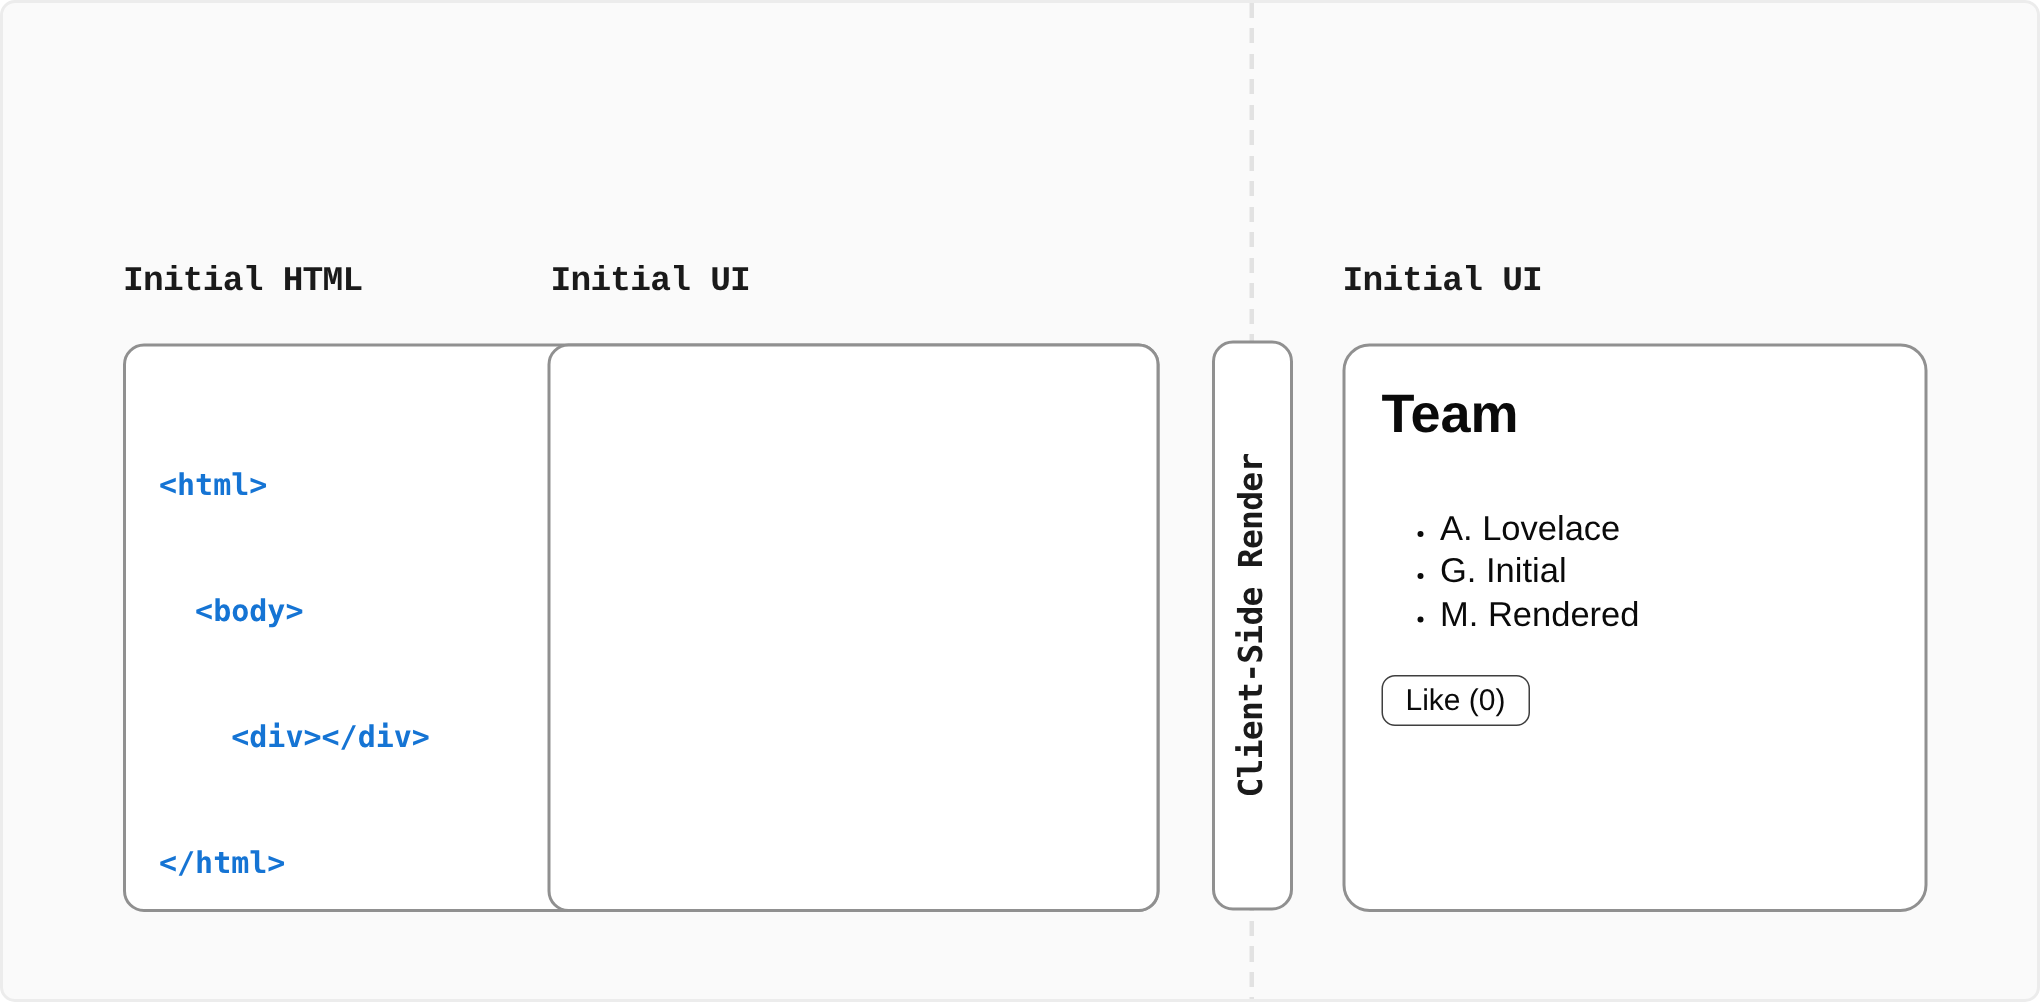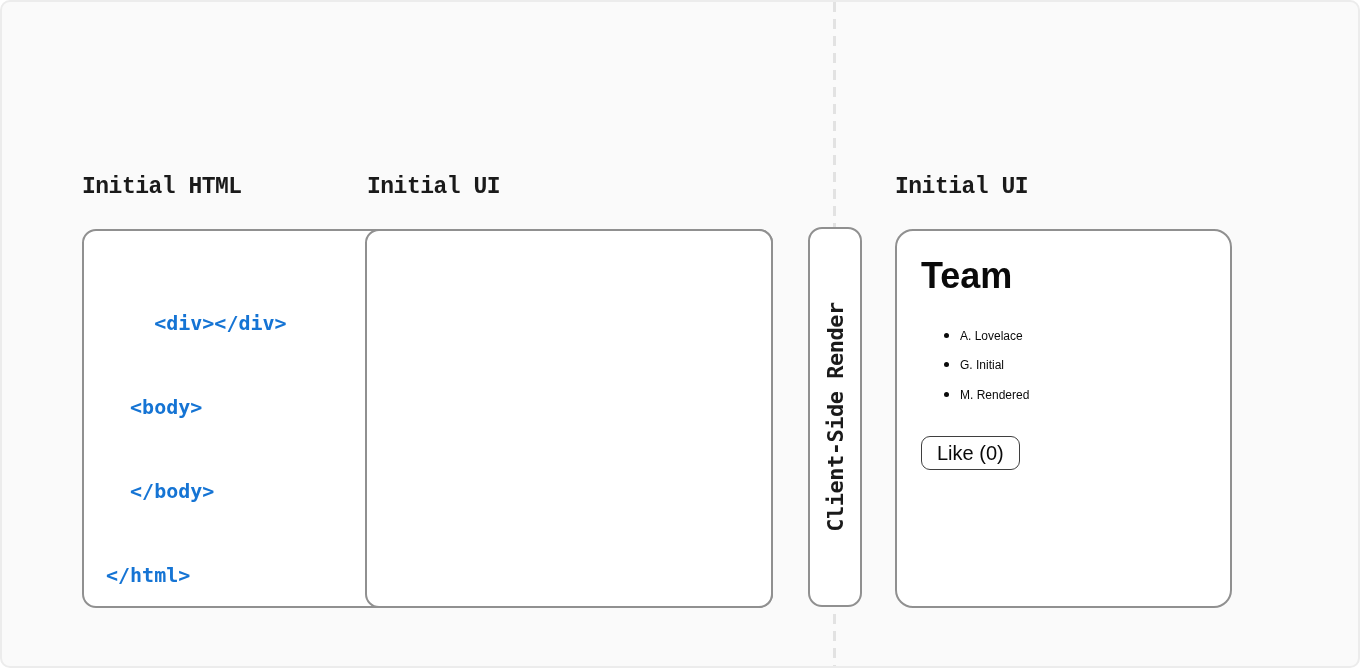--- a/index.html
+++ b/index.html
@@ -71,37 +71,37 @@
   .render-pill-label {
     position: absolute; top: 50%; left: 50%;
     transform: translate(-50%, -50%) rotate(-90deg);
     font-family: "DejaVu Sans Mono", monospace;
     font-weight: 700; font-size: 22px; color: #1a1a1a;
     white-space: nowrap; letter-spacing: -0.5px;
   }
 
   .rendered-card {
     position: absolute; left: 893px; top: 227px;
-    width: 337px; height: 379px;
+    width: 390px; height: 379px;
     background: #ffffff;
     border: 2px solid #909090;
     border-radius: 18px;
     z-index: 4;
     padding: 25px 24px;
     font-family: "Liberation Sans", sans-serif;
   }
   .team-heading {
     font-family: "Liberation Sans", sans-serif;
     font-weight: 700; font-size: 36px; line-height: 1.1;
     color: #0a0a0a; letter-spacing: 0;
   }
   .team-list {
-    margin-top: 25px;
+    margin-top: 42px;
     padding-left: 39px;
-    font-size: 12px; line-height: 28.5px;
+    font-size: 23px; line-height: 28.5px;
     color: #0a0a0a;
     list-style: disc outside;
   }
   .team-list li::marker { font-size: 16px; }
   .like-button {
     margin-top: 27px;
     display: inline-flex; align-items: center; justify-content: center;
     height: 34px; padding: 0 15px;
     background: #ffffff;
     border: 1.5px solid #3f3f3f;
@@ -120,23 +120,23 @@
   <div class="dashed-divider"></div>
 
   <div class="col-label label-initial-html">Initial HTML</div>
   <div class="col-label label-initial-ui">Initial UI</div>
   <div class="col-label label-rendered-ui">Initial UI</div>
 
   <div class="panel panel-initial-html"></div>
   <div class="panel panel-initial-ui"></div>
 
   <div class="code-block">
+    <div>&lt;html&gt;</div>
+    <div>  &lt;body&gt;</div>
     <div>    &lt;div&gt;&lt;/div&gt;</div>
-    <div>  &lt;body&gt;</div>
-    <div>  &lt;/body&gt;</div>
     <div>&lt;/html&gt;</div>
   </div>
 
   <div class="render-pill">
     <div class="render-pill-label">Client-Side Render</div>
   </div>
 
   <div class="rendered-card">
     <div class="team-heading">Team</div>
     <ul class="team-list">

